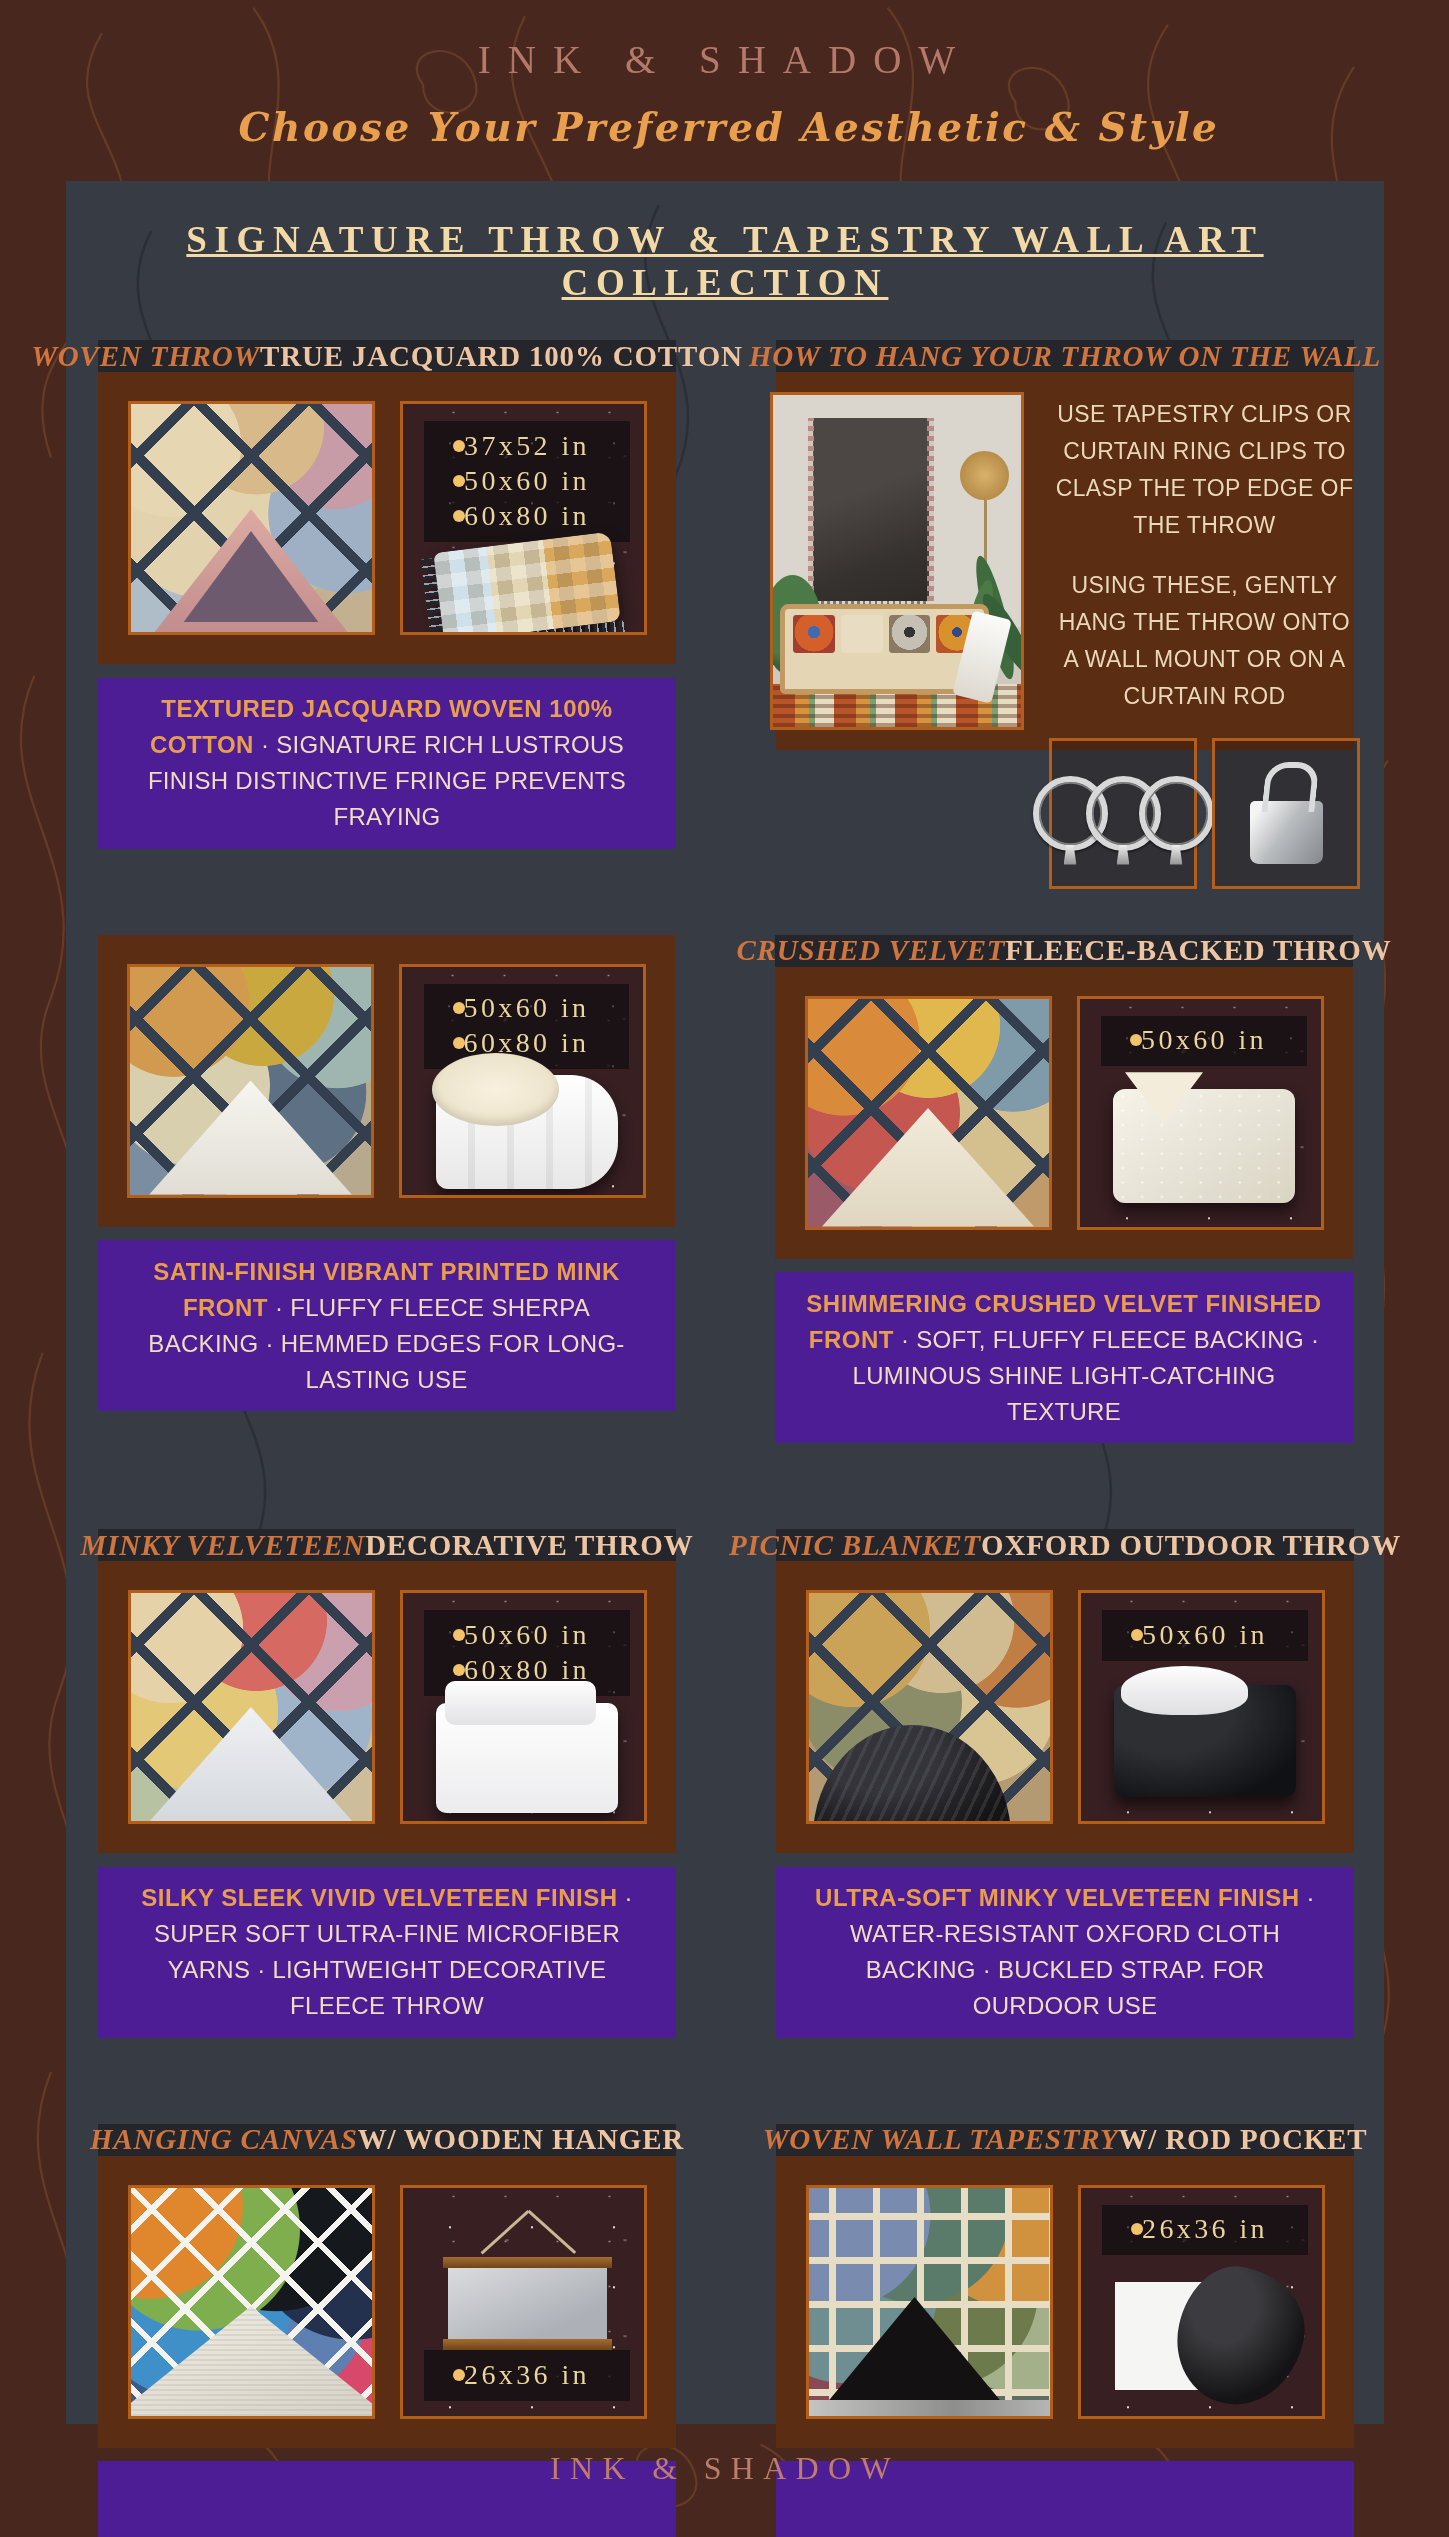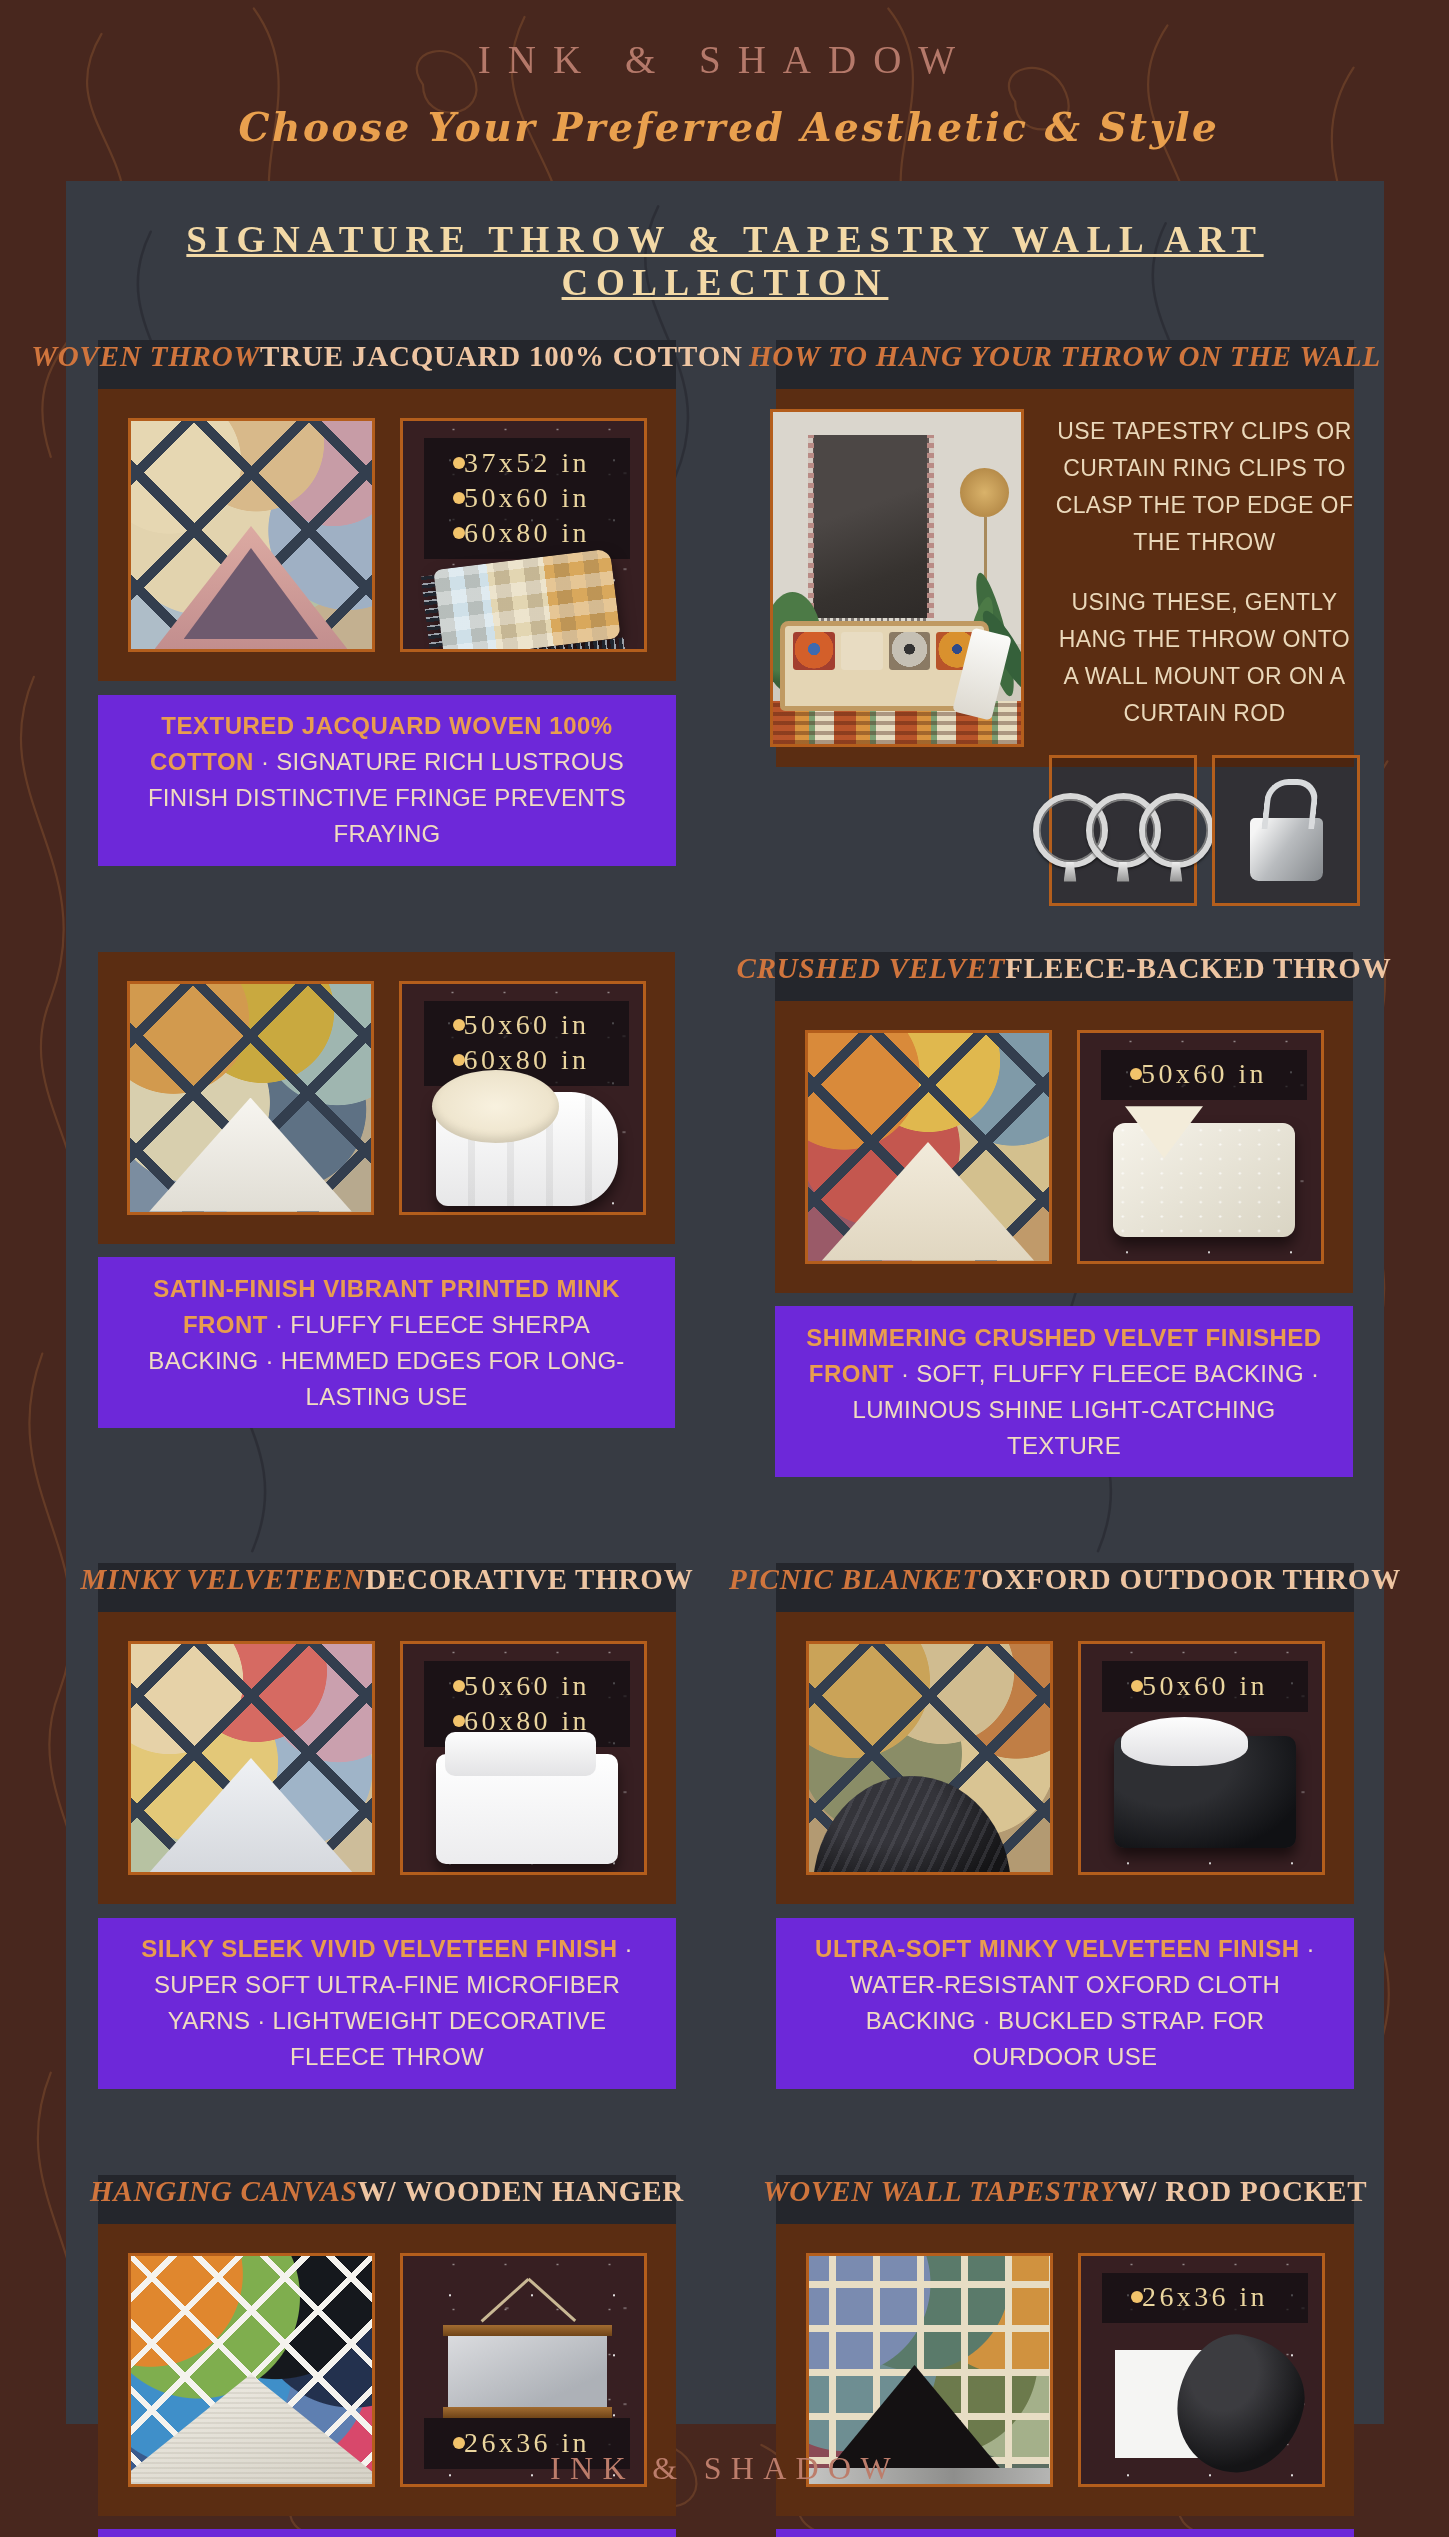--- a/index.html
+++ b/index.html
@@ -16,30 +16,30 @@
   
   .panel{position:absolute;z-index:1;left:66px;top:181px;width:1318px;height:2243px;background:#373b43;}
   .panel svg.florals path{stroke:#2b2e35;}
   .panel-inner{position:relative;z-index:2;padding:37px 32px 0;box-sizing:border-box;}
   .coll-title{text-align:center;font-size:37px;color:#f3d9a6;letter-spacing:7.6px;margin:0 0 36px;text-decoration:underline;}
 
   .grid{display:flex;flex-direction:column;gap:86px;}
   .row{display:flex;justify-content:space-between;gap:100px;}
   .card{width:578px;display:flex;flex-direction:column;}
 
-  .card-title{height:49px;background:#24262c;display:flex;align-items:flex-start;justify-content:center;
+  .card-title{height:32px;background:#24262c;display:flex;align-items:center;justify-content:center;
               gap:0;font-size:29px;letter-spacing:0.8px;white-space:nowrap;}
   .ti{font-style:italic;color:#d0753d;font-weight:bold;}
   .tr{color:#eec5a2;font-weight:bold;}
 
   .card-body{height:292px;background:#5b2d12;display:flex;align-items:center;justify-content:center;
              gap:25px;padding:0 29px;box-sizing:border-box;}
   .frame{width:247px;height:234px;border:3.4px solid #b45e1c;box-sizing:border-box;position:relative;overflow:hidden;background:#3a2125;padding-left:8px;}
 
-  .caption{margin-top:13.5px;background:#6d28d9;min-height:78px;display:flex;align-items:center;justify-content:center;
+  .caption{margin-top:13.5px;background:#4c1d95;min-height:78px;display:flex;align-items:center;justify-content:center;
            text-align:center;padding:13.5px 29px;box-sizing:border-box;
            font-family:"Liberation Sans",sans-serif;font-size:24px;line-height:1.5;color:#f0dcc0;
            letter-spacing:0.3px;font-weight:300;}
   .caption b{color:#e99d4e;font-weight:700;letter-spacing:0.5px;}
 
   
   .pw::after{content:"";position:absolute;inset:-20px;z-index:1;
     background:repeating-linear-gradient(45deg,transparent 0 71px,#333e4e 71px 81px),
                repeating-linear-gradient(-45deg,transparent 0 71px,#333e4e 71px 81px);}
   .pw--1{background:

